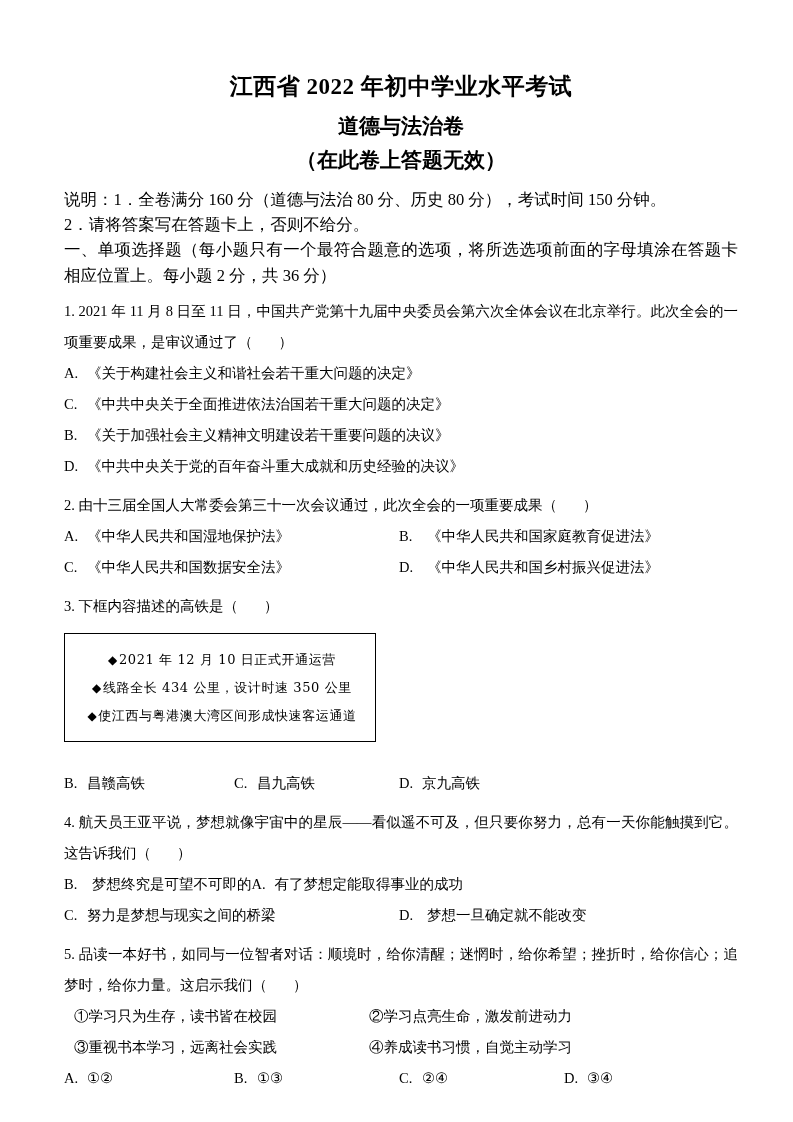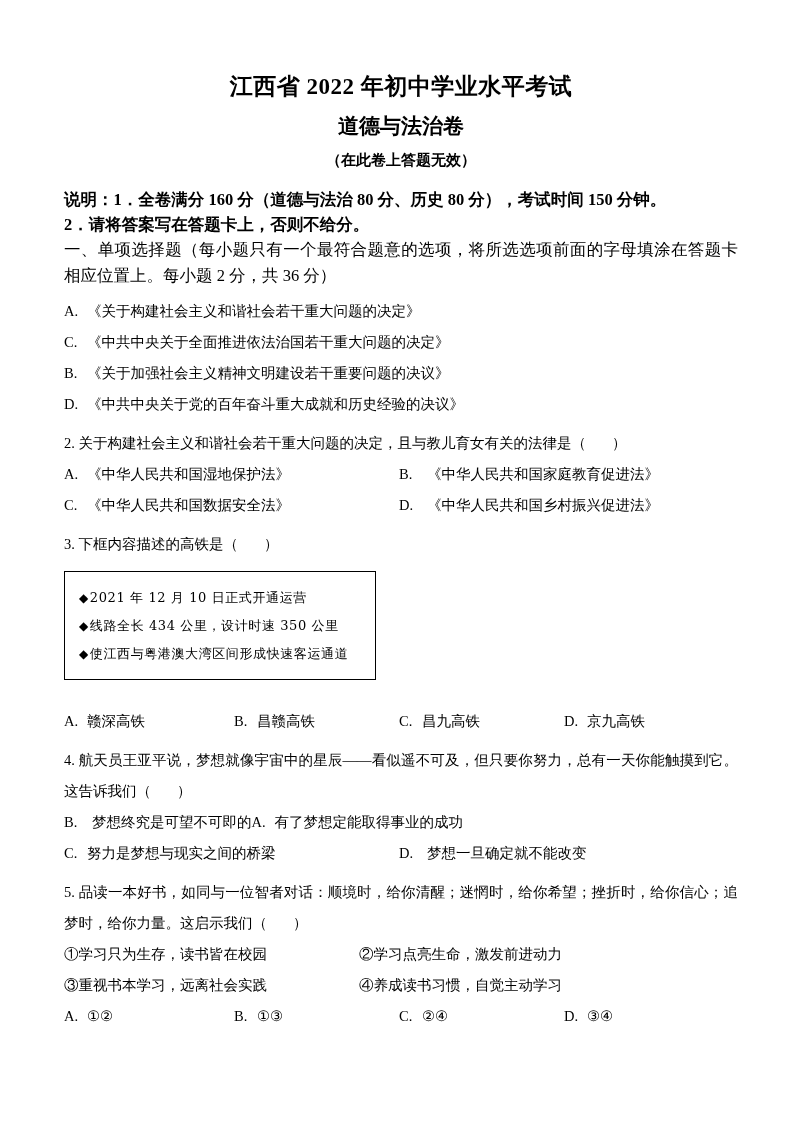--- a/index.html
+++ b/index.html
@@ -34,33 +34,33 @@
   }
   .title-sub {
     text-align: center;
     font-size: 21px;
     font-weight: bold;
     line-height: 32px;
     margin: 6px 0 0 0;
   }
   .title-note {
     text-align: center;
-    font-size: 15px;
+    font-size: 21px;
     font-weight: bold;
     line-height: 26px;
     margin: 5px 0 14px 0;
   }
 
   
   .instructions {
     margin-top: 11px;
   }
   .instr-line {
     font-size: 16.5px;
-    font-weight: bold;
+    font-weight: normal;
     line-height: 25px;
     text-align: justify;
   }
   .instr-block {
     font-size: 16.5px;
     font-weight: normal;
     line-height: 25.5px;
     text-align: justify;
     text-justify: inter-ideograph;
   }
@@ -122,31 +122,32 @@
 
   
   .stmt-row {
     display: flex;
     font-size: 14.5px;
     line-height: 31px;
   }
   .stmt-row > .s {
     white-space: nowrap;
   }
-  .stmt-row > .s:nth-child(1) { flex: 0 0 295px; }
+  .stmt-row > .s:nth-child(1) { flex: 0 0 295px; margin-left: 10px; }
 
   
   .box-wrap {
     margin-top: 11px;
   }
   .fact-box {
     box-sizing: border-box;
     width: 312px;
     border: 1.4px solid #000000;
     padding: 12px 10px 11px 14px;
+    text-align: center;
   }
   .fact-line {
     font-family: "DejaVu Serif", "Liberation Serif", serif;
     font-size: 13px;
     line-height: 28px;
     white-space: nowrap;
     letter-spacing: 0.6px;
   }
   .diamond {
     font-size: 12px;
@@ -165,29 +166,30 @@
   <div class="title-sub">道德与法治卷</div>
   <div class="title-note">（在此卷上答题无效）</div>
 
   <div class="instructions">
     <div class="instr-line">说明：1．全卷满分 160 分（道德与法治 80 分、历史 80 分），考试时间 150 分钟。</div>
     <div class="instr-line">2．请将答案写在答题卡上，否则不给分。</div>
     <div class="instr-block">一、单项选择题（每小题只有一个最符合题意的选项，将所选选项前面的字母填涂在答题卡相应位置上。每小题 2 分，共 36 分）</div>
   </div>
 
   <div class="q">
+    <div class="q-stem"><span>1.</span>&nbsp;<span>2021 年 11 月 8 日至 11 日，中国共产党第十九届中央委员会第六次全体会议在北京举行。此次全会的一项重要成果，是审议通过了（</span><span class="blank"></span><span>）</span></div>
 
     <div class="opt-line"><span class="opt-label">A.</span><span>《关于构建社会主义和谐社会若干重大问题的决定》</span></div>
     <div class="opt-line"><span class="opt-label">C.</span><span>《中共中央关于全面推进依法治国若干重大问题的决定》</span></div>
     <div class="opt-line"><span class="opt-label">B.</span><span>《关于加强社会主义精神文明建设若干重要问题的决议》</span></div>
     <div class="opt-line"><span class="opt-label">D.</span><span>《中共中央关于党的百年奋斗重大成就和历史经验的决议》</span></div>
   </div>
 
   <div class="q">
-    <div class="q-stem"><span>2.</span>&nbsp;<span>关于构建社会主义和谐社会若干重大问题的决定，且与教儿育女有关的法律是（</span><span class="blank"></span><span>）</span></div>
+    <div class="q-stem"><span>2.</span>&nbsp;<span>由十三届全国人大常委会第三十一次会议通过，此次全会的一项重要成果（</span><span class="blank"></span><span>）</span></div>
 
     <div class="opt-row2">
       <div class="col"><span class="opt-label">A.</span><span>《中华人民共和国湿地保护法》</span></div>
       <div class="col second"><span class="opt-label-w">B.</span><span>《中华人民共和国家庭教育促进法》</span></div>
     </div>
     <div class="opt-row2">
       <div class="col"><span class="opt-label">C.</span><span>《中华人民共和国数据安全法》</span></div>
       <div class="col second"><span class="opt-label-w">D.</span><span>《中华人民共和国乡村振兴促进法》</span></div>
     </div>
   </div>
@@ -199,21 +201,20 @@
       <div class="fact-box">
         <div class="fact-line"><span class="diamond">◆</span><span>2021 年 12 月 10 日正式开通运营</span></div>
         <div class="fact-line"><span class="diamond">◆</span><span>线路全长 434 公里，设计时速 350 公里</span></div>
         <div class="fact-line"><span class="diamond">◆</span><span>使江西与粤港澳大湾区间形成快速客运通道</span></div>
       </div>
     </div>
 
     <div class="gap-after-box"></div>
 
     <div class="opt-row4">
-      <div class="c"><span class="opt-label">A.</span><span>赣深高铁</span></div>
       <div class="c"><span class="opt-label">B.</span><span>昌赣高铁</span></div>
       <div class="c"><span class="opt-label">C.</span><span>昌九高铁</span></div>
       <div class="c"><span class="opt-label">D.</span><span>京九高铁</span></div>
     </div>
   </div>
 
   <div class="q">
     <div class="q-stem"><span>4.</span>&nbsp;<span>航天员王亚平说，梦想就像宇宙中的星辰——看似遥不可及，但只要你努力，总有一天你能触摸到它。这告诉我们（</span><span class="blank"></span><span>）</span></div>
 
     <div class="opt-row2">

